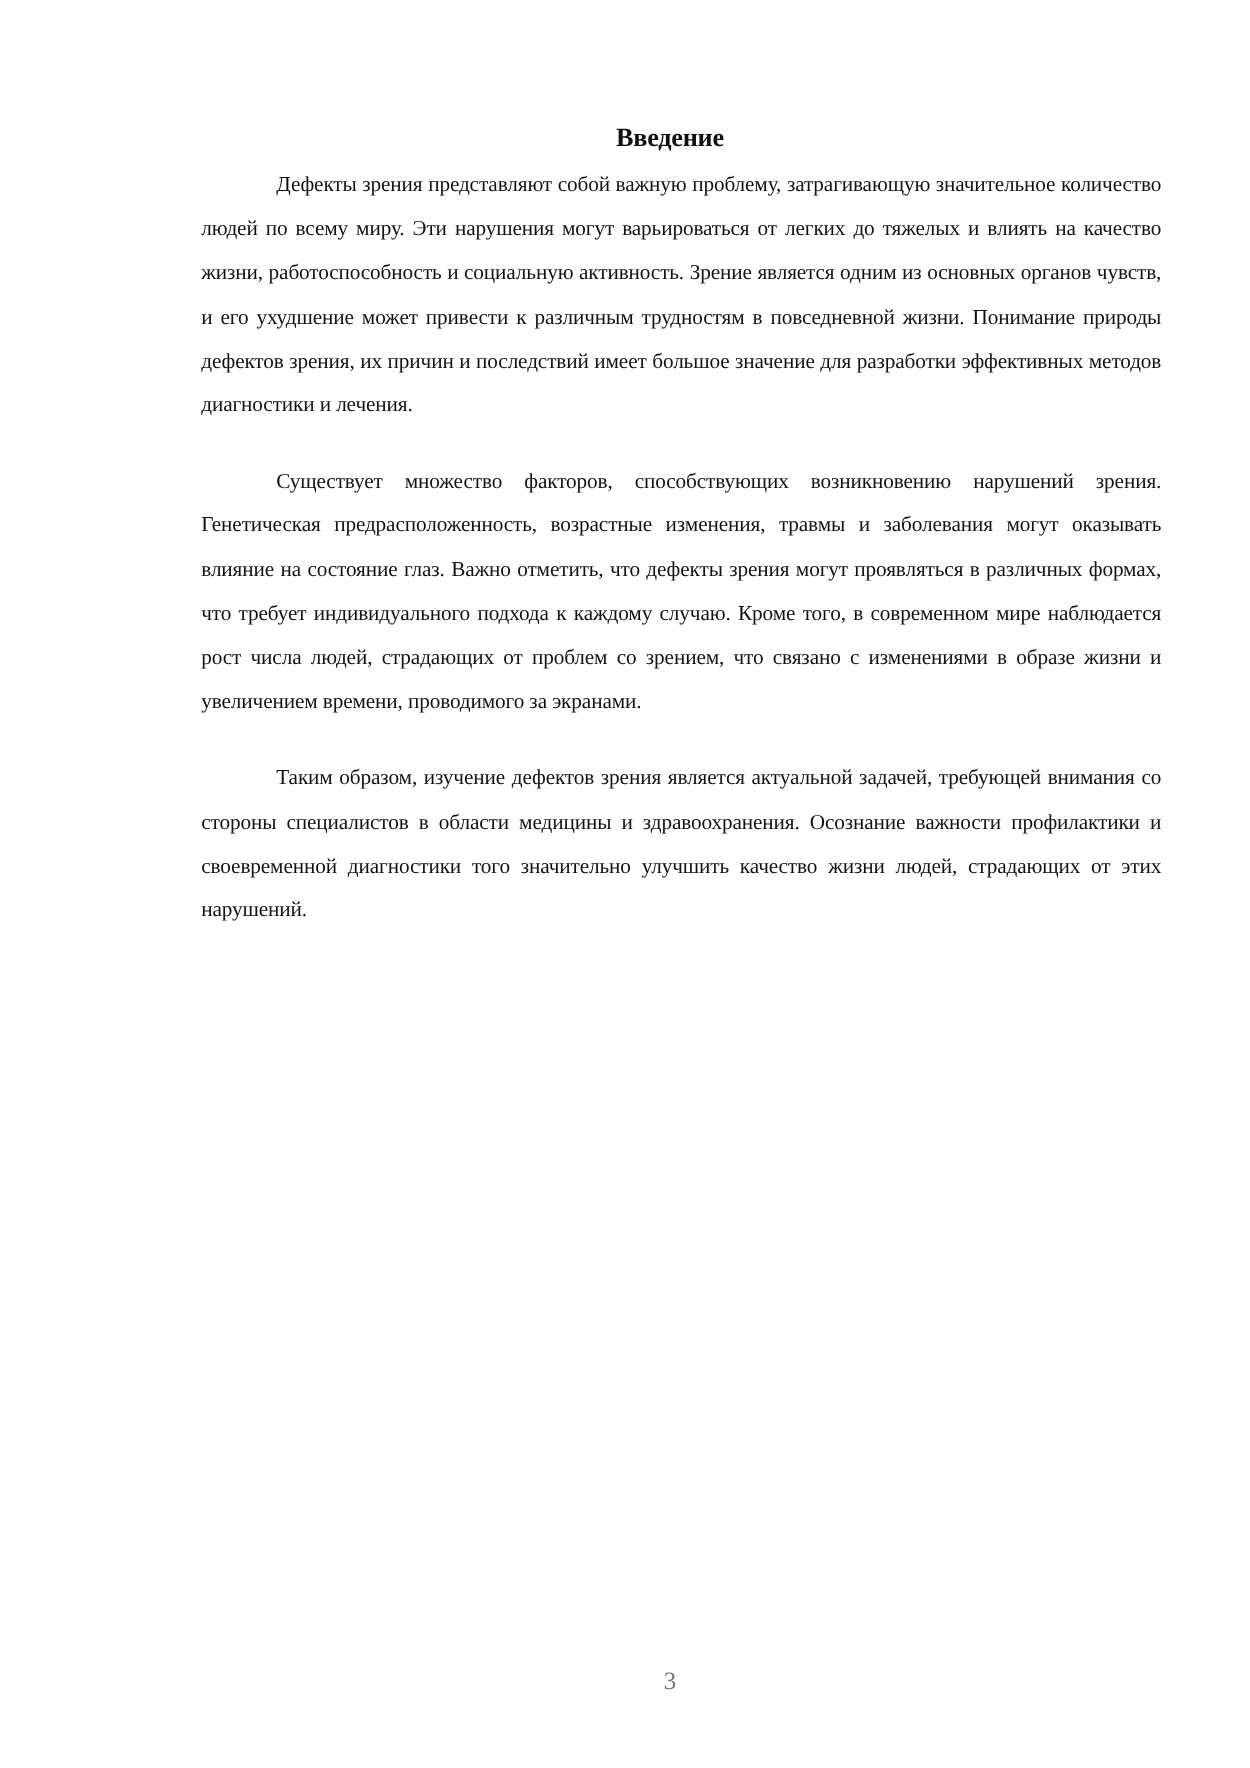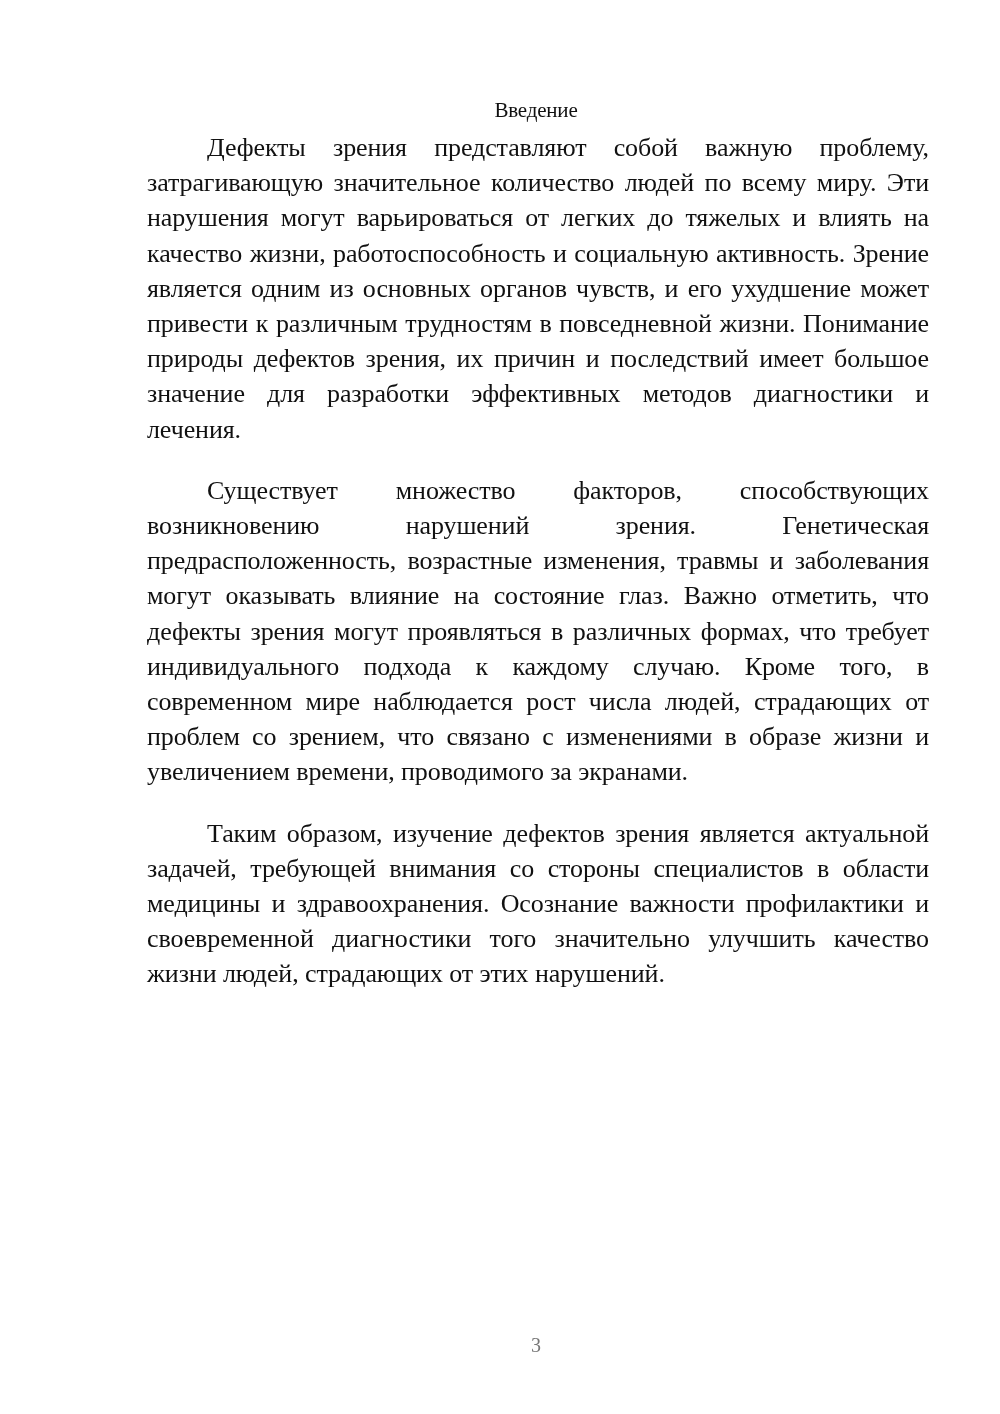--- a/index.html
+++ b/index.html
@@ -23,32 +23,32 @@
       background: #ffffff;
     }
     .content {
       position: absolute;
       left: 143px;
       top: 95px;
       width: 786px;
     }
     .heading {
       text-align: center;
-      font-weight: normal;
+      font-weight: bold;
       font-size: 21px;
       line-height: 30px;
       margin: 0 0 5px 0;
       letter-spacing: -0.2px;
     }
     .para {
-      font-size: 26px;
+      font-size: 17px;
       line-height: 35.2px;
       text-align: justify;
       text-indent: 60px;
-      margin: 0 0 26px 4px;
+      margin: 0 0 26px 18px;
       letter-spacing: -0.1px;
     }
     .page-number {
       position: absolute;
       top: 1334px;
       left: 0;
       width: 1000px;
       padding-left: 72px;
       box-sizing: border-box;
       text-align: center;

